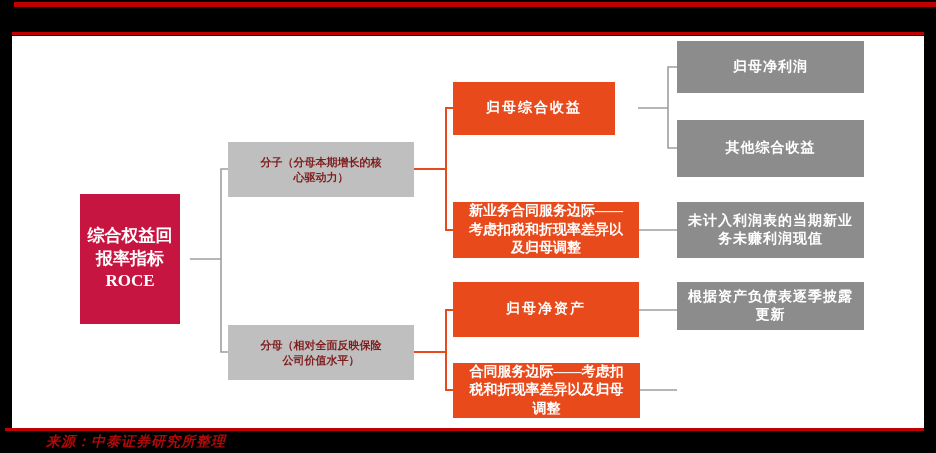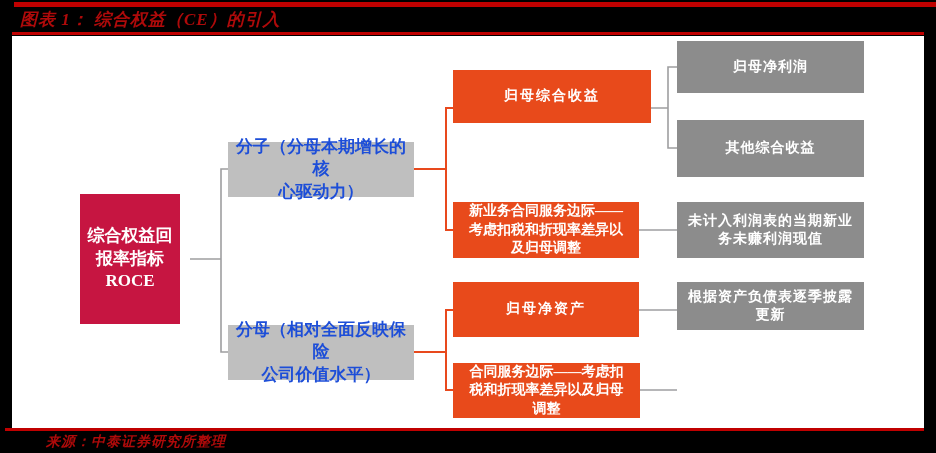--- a/index.html
+++ b/index.html
@@ -17,33 +17,32 @@
   .title-underline{position:absolute;left:12px;top:32px;width:912px;height:3px;background:var(--accent-red);}
   .bottomline{position:absolute;left:5px;top:428px;width:919px;height:3px;background:var(--accent-red);}
   .source{position:absolute;left:46px;top:433px;color:var(--title-red);
           font-size:14px;font-weight:bold;font-style:italic;letter-spacing:1px;}
   .box{position:absolute;display:flex;align-items:center;justify-content:center;
        text-align:center;white-space:pre-line;font-weight:bold;line-height:1.32;
        box-sizing:border-box;padding:2px;}
   .crimson{background:var(--crimson);color:#ffffff;font-size:17px;}
   .orange{background:var(--orange);color:#ffffff;font-size:14px;}
   .gray-d{background:var(--gray-dark);color:#ffffff;font-size:14px;letter-spacing:1px;}
-  .gray-l{background:var(--gray-light);color:#1d4ed8;font-size:17px;}
+  .gray-l{background:var(--gray-light);color:#7f1d1d;font-size:11px;}
   svg.wires{position:absolute;left:0;top:0;width:936px;height:453px;pointer-events:none;}
   svg.wires path{fill:none;}
   .wg{stroke:var(--line-gray);stroke-width:1.6;}
   .wo{stroke:var(--line-orange);stroke-width:2;}
 </style>
 </head>
 <body>
 
 <div id="stage">
 
   <div class="topbar"></div>
-  <div class="title">图表 1：  综合权益（CE）的引入</div>
   <div class="title-underline"></div>
 
   <div class="content"></div>
 
   <svg class="wires" viewBox="0 0 936 453">
     <path class="wg" d="M190 259 H221 M228 169 H221 V352 H228"></path>
     <path class="wo" d="M414 169 H446 M453 108 H446 V230 H453"></path>
     <path class="wo" d="M414 352 H446 M453 310 H446 V390 H453"></path>
     <path class="wg" d="M638 108 H668 M677 67 H668 V148 H677"></path>
     <path class="wg" d="M639 230 H677"></path>
@@ -54,21 +53,21 @@
   <div class="box crimson" style="left:80px;top:194px;width:100px;height:130px;">综合权益回
 报率指标
 ROCE</div>
 
   <div class="box gray-l" style="left:228px;top:142px;width:186px;height:55px;">分子（分母本期增长的核
 心驱动力）</div>
 
   <div class="box gray-l" style="left:228px;top:325px;width:186px;height:55px;">分母（相对全面反映保险
 公司价值水平）</div>
 
-  <div class="box orange" style="left:453px;top:70px;width:198px;height:53px;letter-spacing:2px;">归母综合收益</div>
+  <div class="box orange" style="left:453px;top:82px;width:162px;height:53px;letter-spacing:2px;">归母综合收益</div>
 
   <div class="box orange" style="left:453px;top:202px;width:186px;height:56px;">新业务合同服务边际——
 考虑扣税和折现率差异以
 及归母调整</div>
 
   <div class="box orange" style="left:453px;top:282px;width:186px;height:55px;letter-spacing:2px;">归母净资产</div>
 
   <div class="box orange" style="left:453px;top:363px;width:187px;height:55px;text-align:center;">合同服务边际——考虑扣
 税和折现率差异以及归母
 调整</div>

